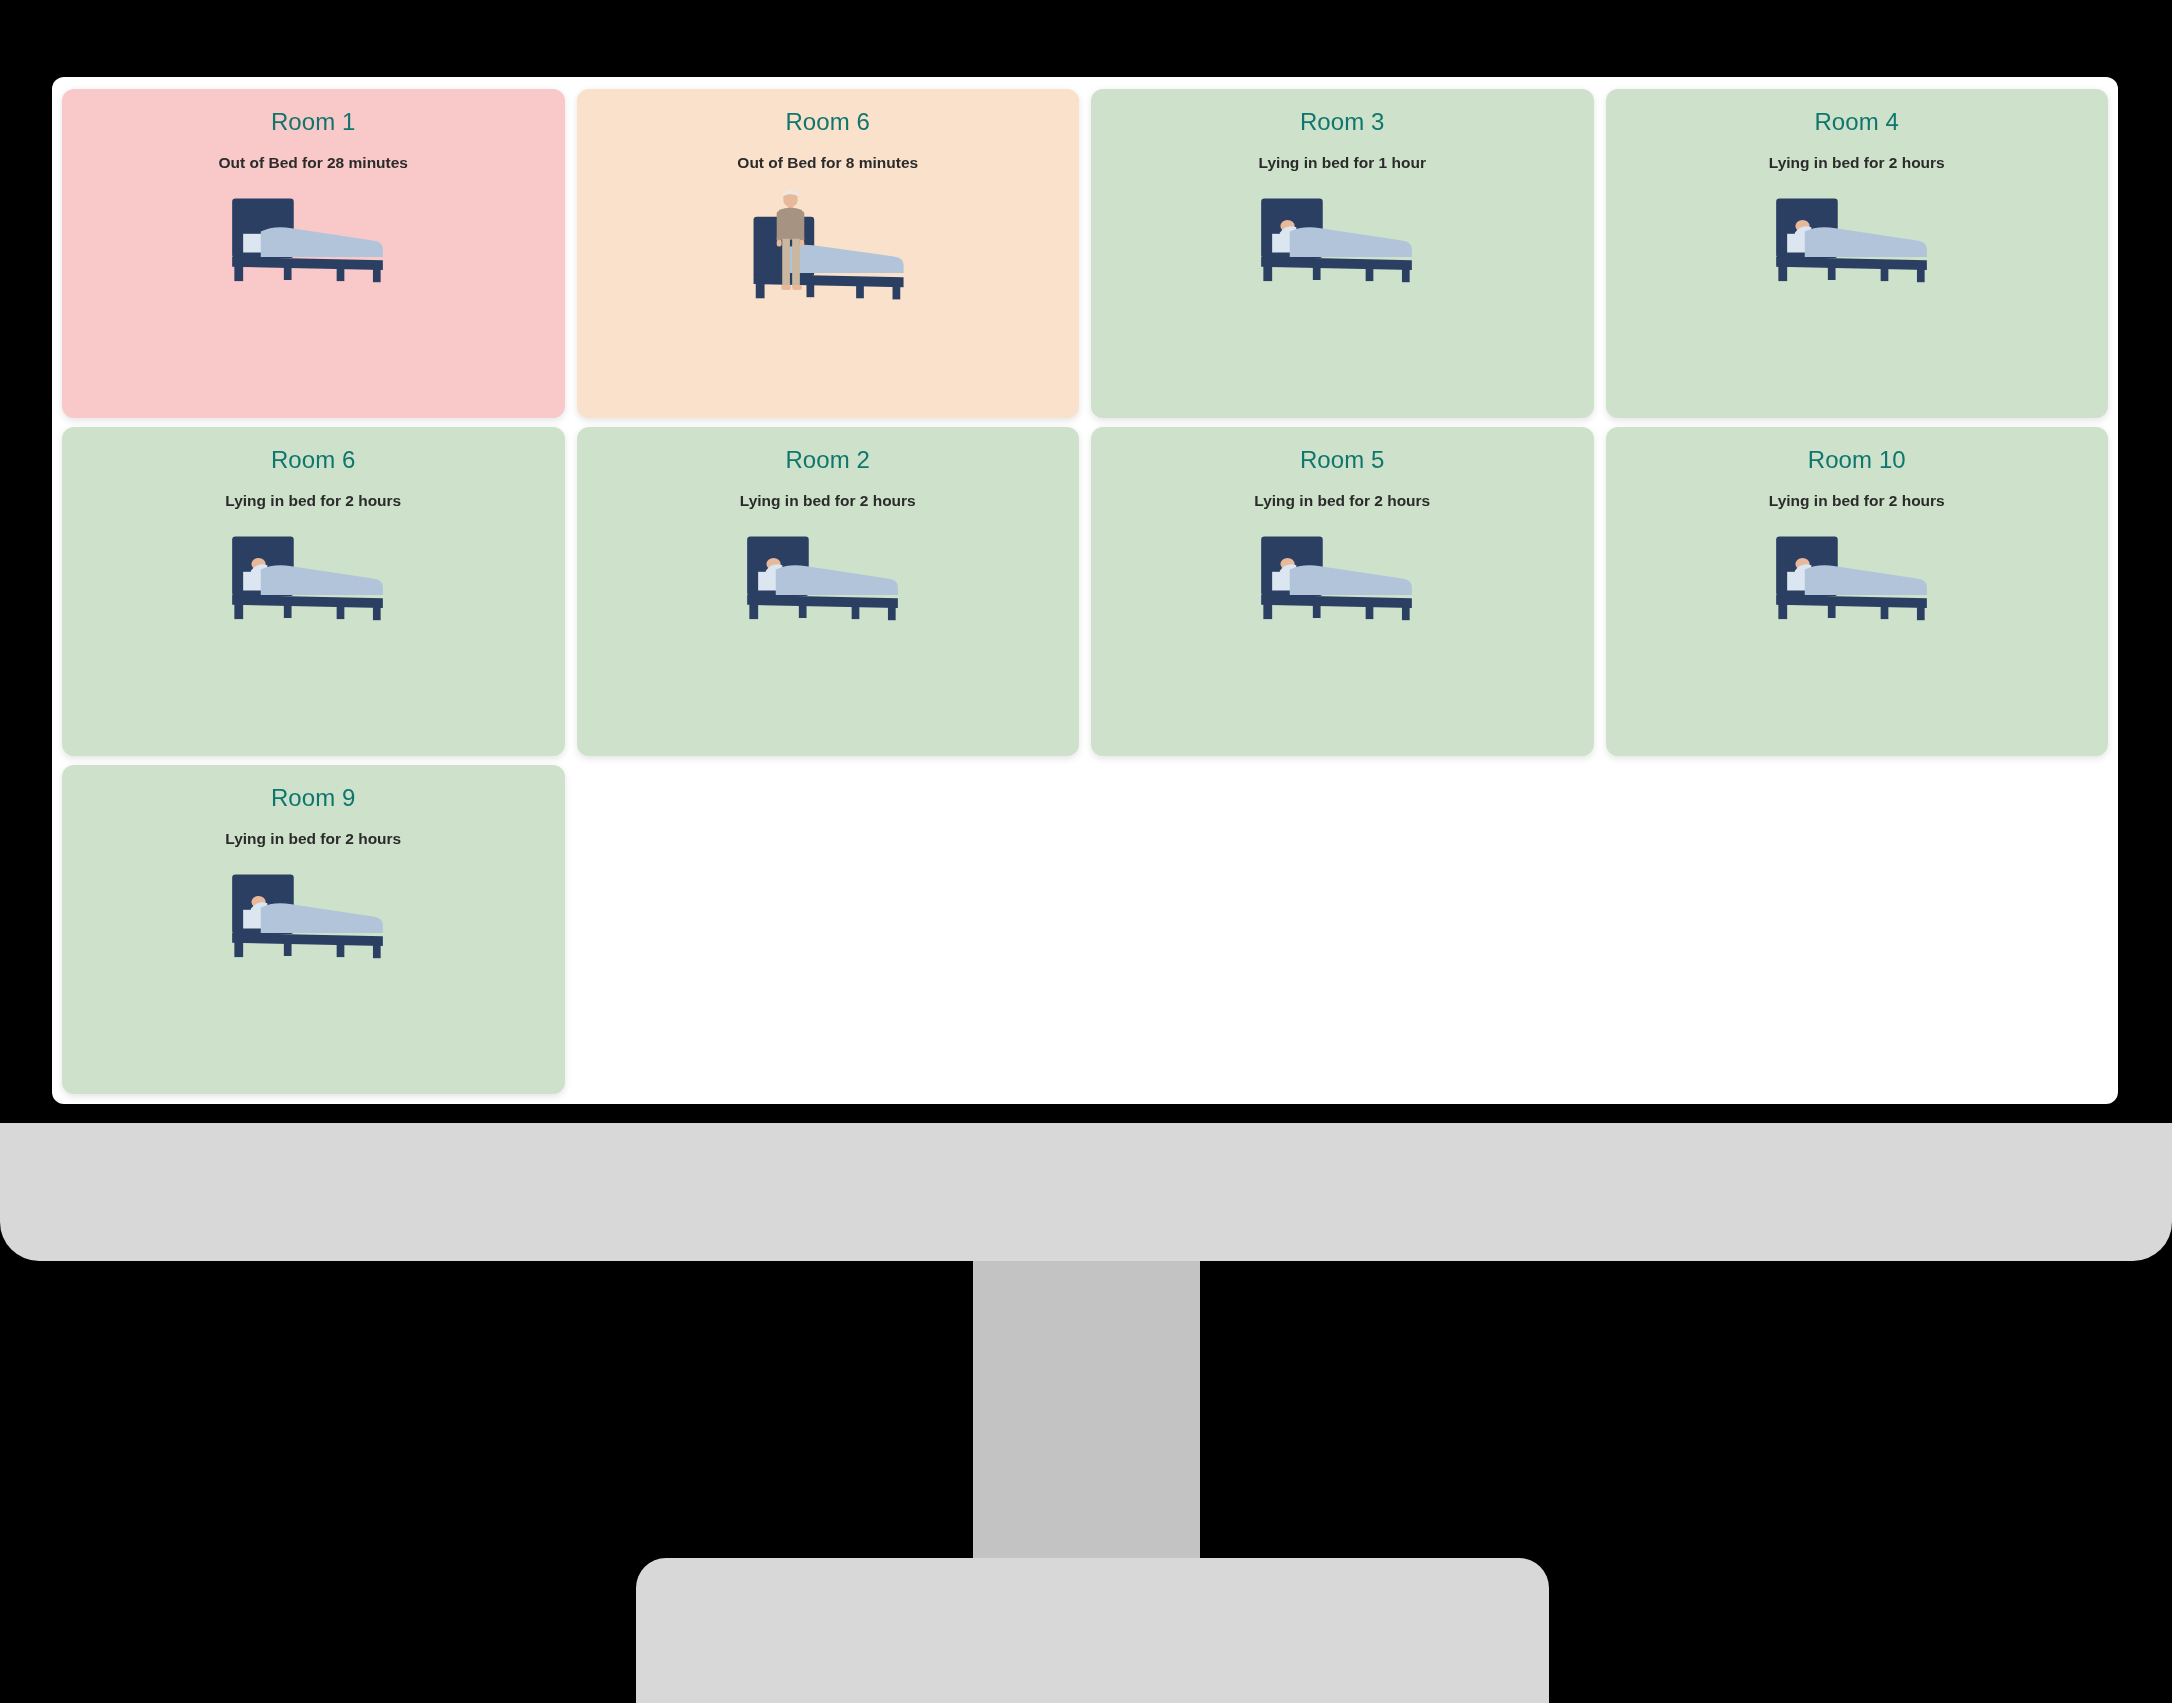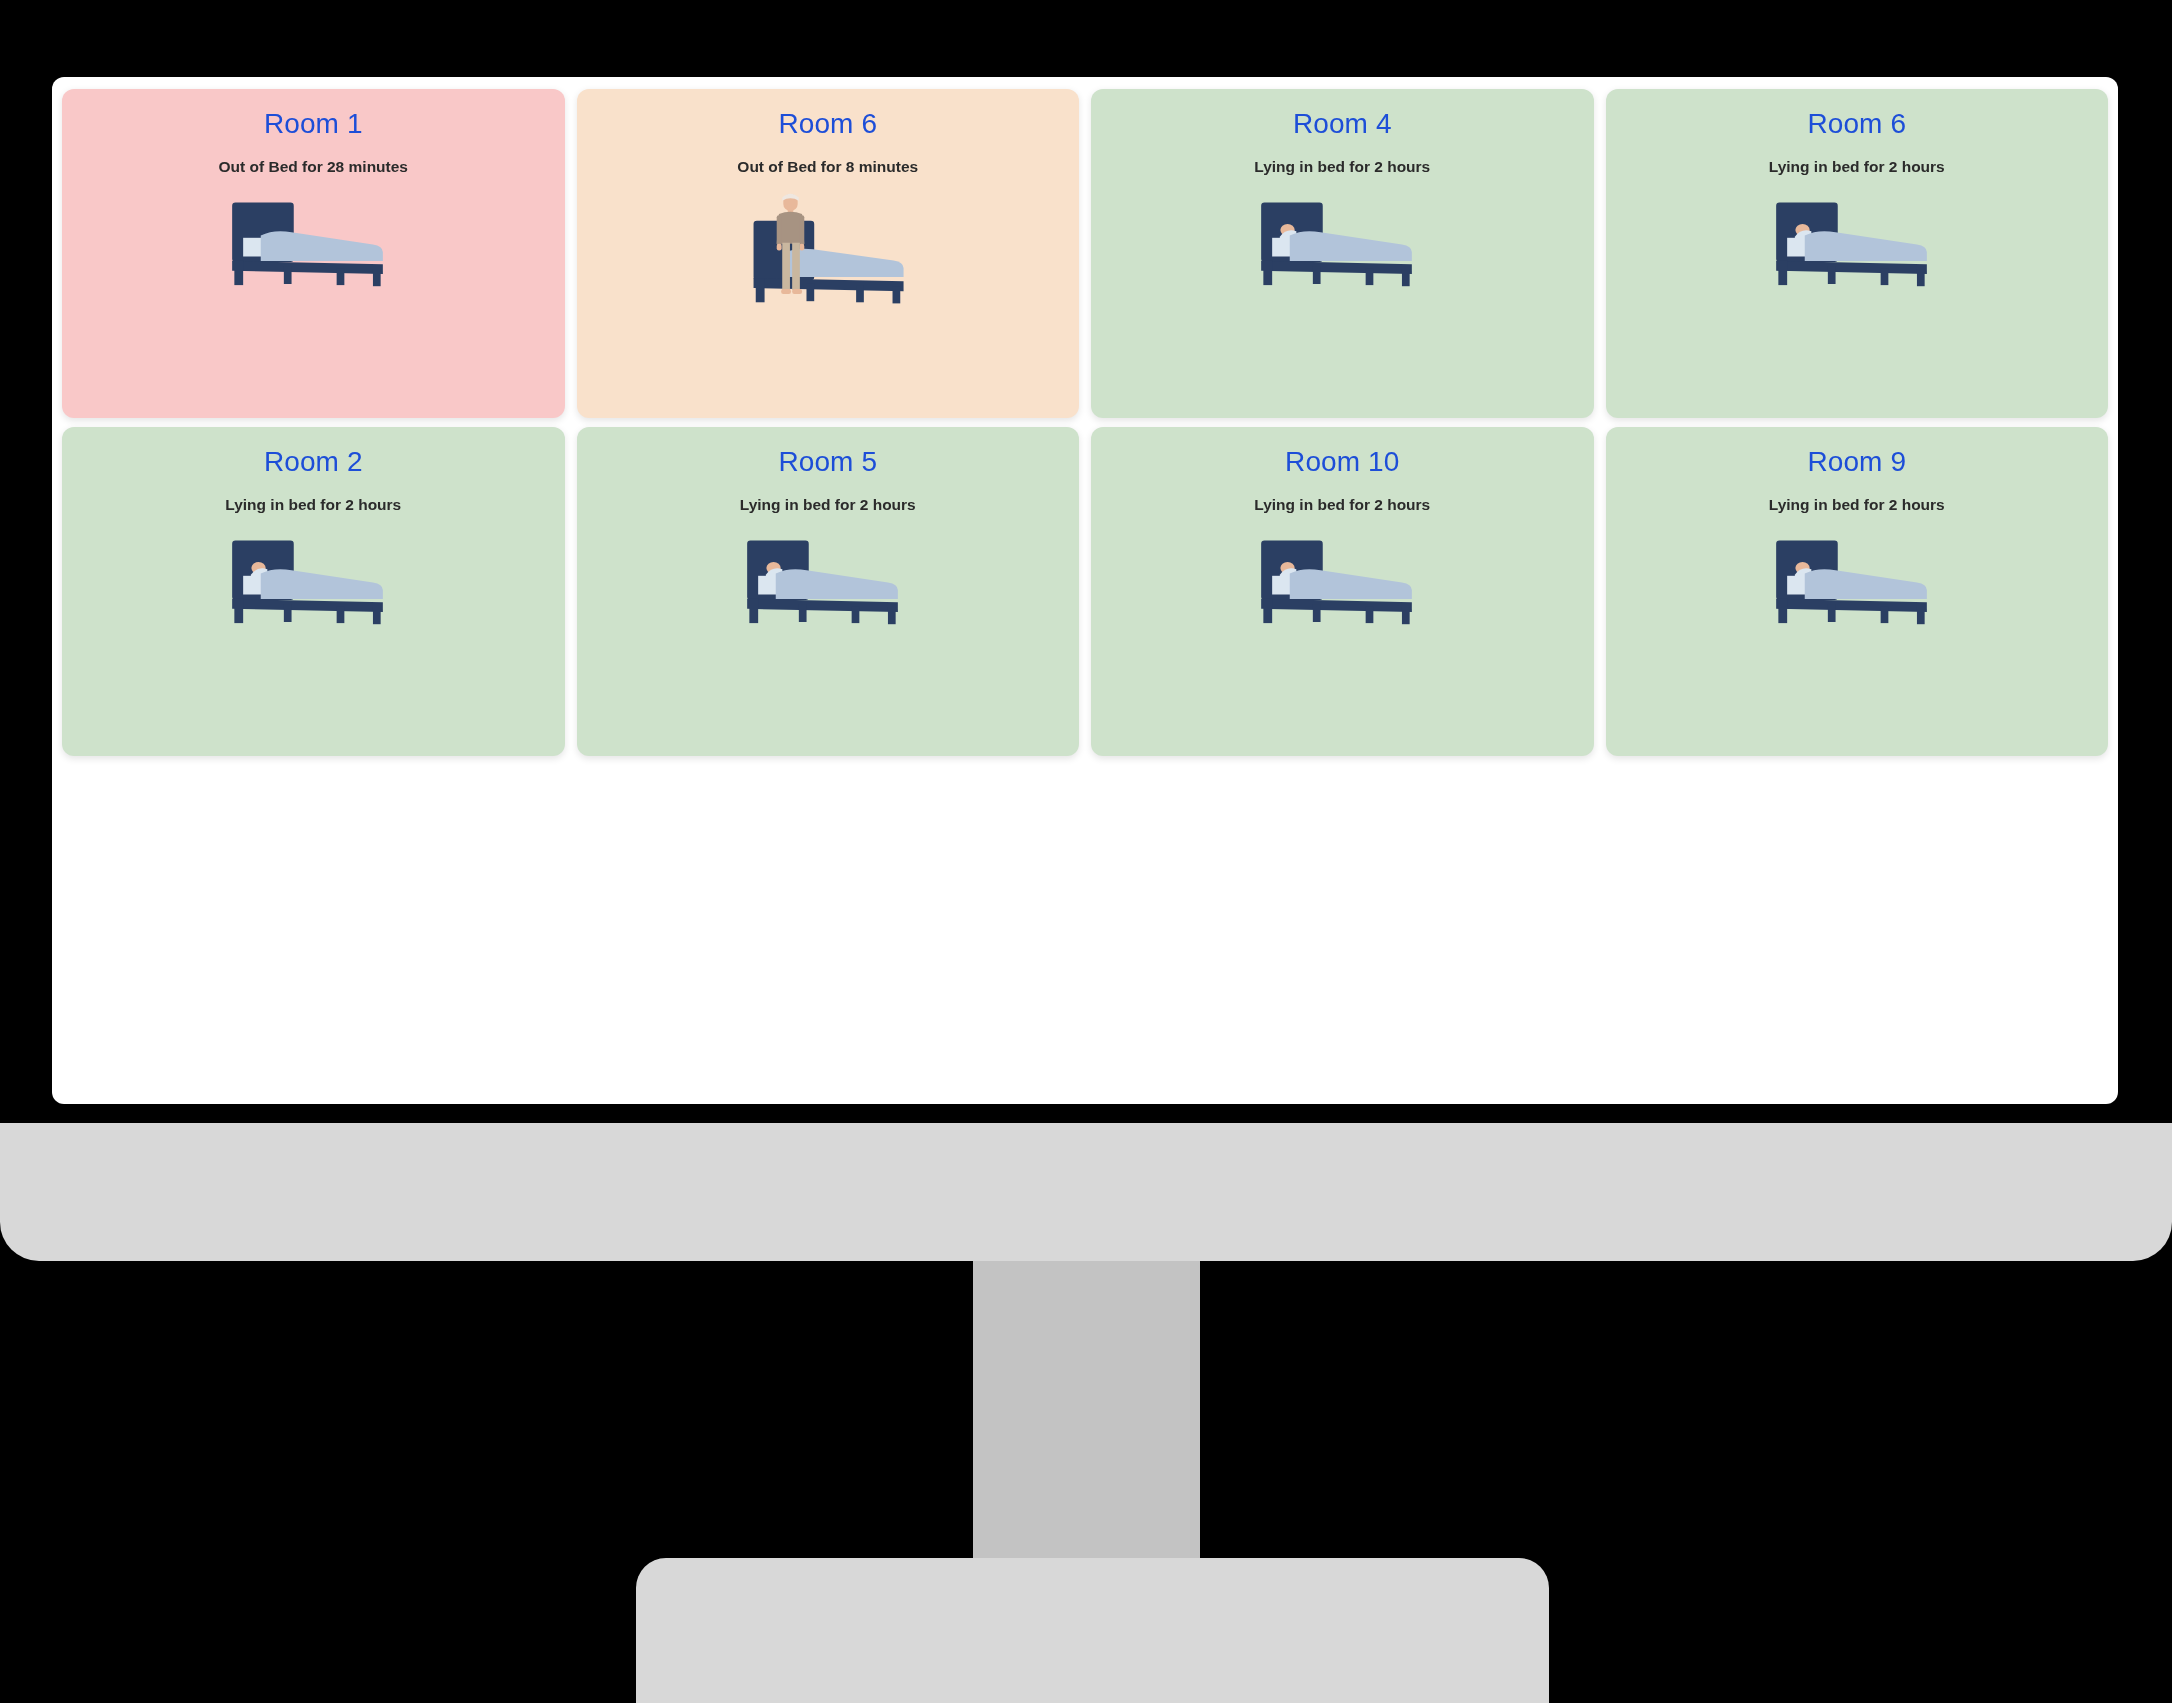--- a/index.html
+++ b/index.html
@@ -53,23 +53,23 @@
     align-items: center;
     box-sizing: border-box;
     padding-top: 20px;
     overflow: hidden;
   }
   .room-card.status-alert   { background: #f9c8c8; }
   .room-card.status-warning { background: #f9e1cb; }
   .room-card.status-ok      { background: #cee2cb; }
 
   .room-title {
-    font-size: 28px;
+    font-size: 24px;
     font-weight: 400;
-    color: #1d4ed8;
+    color: #0f766e;
     letter-spacing: 0.1px;
     line-height: 1.05;
   }
   .room-status {
     margin-top: 20px;
     font-size: 15.5px;
     font-weight: 600;
     color: #2b2b2b;
     text-align: center;
   }
@@ -168,20 +168,43 @@
         <rect x="72" y="112" width="9" height="12" rx="4" fill="#e8b89a"></rect>
         <rect x="113" y="112" width="9" height="12" rx="4" fill="#e8b89a"></rect>
         <rect x="82" y="110" width="14" height="86" fill="#c9b79f"></rect>
         <rect x="100" y="110" width="14" height="86" fill="#c9b79f"></rect>
         <rect x="80" y="194" width="18" height="9" rx="4" fill="#e8b89a"></rect>
         <rect x="100" y="194" width="18" height="9" rx="4" fill="#e8b89a"></rect>
       </g>
     </svg></div>
         </div>
         <div class="room-card status-ok">
+          <div class="room-title">Room 3</div>
+          <div class="room-status">Lying in bed for 1 hour</div>
+          <div class="room-icon">
+    <svg viewBox="0 0 330 200" width="182" height="110">
+
+      <rect x="18" y="12" width="112" height="108" rx="6" fill="#2b3f63"></rect>
+
+      <rect x="38" y="76" width="74" height="34" fill="#dbe6f0"></rect>
+
+      <ellipse cx="66" cy="62" rx="13" ry="11" fill="#e8b89a"></ellipse>
+      <path d="M52 74 q12 -16 30 -10 l0 16 l-30 0 Z" fill="#dbe6f0"></path>
+
+      <path d="M70 72 q24 -12 56 -6 l148 22 q18 3 18 14 l0 16 l-222 0 Z" fill="#b2c4da"></path>
+
+      <path d="M18 118 l274 6 l0 18 l-274 -6 Z" fill="#2b3f63"></path>
+
+      <rect x="22" y="118" width="16" height="44" fill="#2b3f63"></rect>
+      <rect x="112" y="128" width="14" height="32" fill="#2b3f63"></rect>
+      <rect x="208" y="132" width="14" height="30" fill="#2b3f63"></rect>
+      <rect x="274" y="134" width="14" height="30" fill="#2b3f63"></rect>
+    </svg></div>
+        </div>
+        <div class="room-card status-ok">
           <div class="room-title">Room 4</div>
           <div class="room-status">Lying in bed for 2 hours</div>
           <div class="room-icon">
     <svg viewBox="0 0 330 200" width="182" height="110">
 
       <rect x="18" y="12" width="112" height="108" rx="6" fill="#2b3f63"></rect>
 
       <rect x="38" y="76" width="74" height="34" fill="#dbe6f0"></rect>
 
       <ellipse cx="66" cy="62" rx="13" ry="11" fill="#e8b89a"></ellipse>

